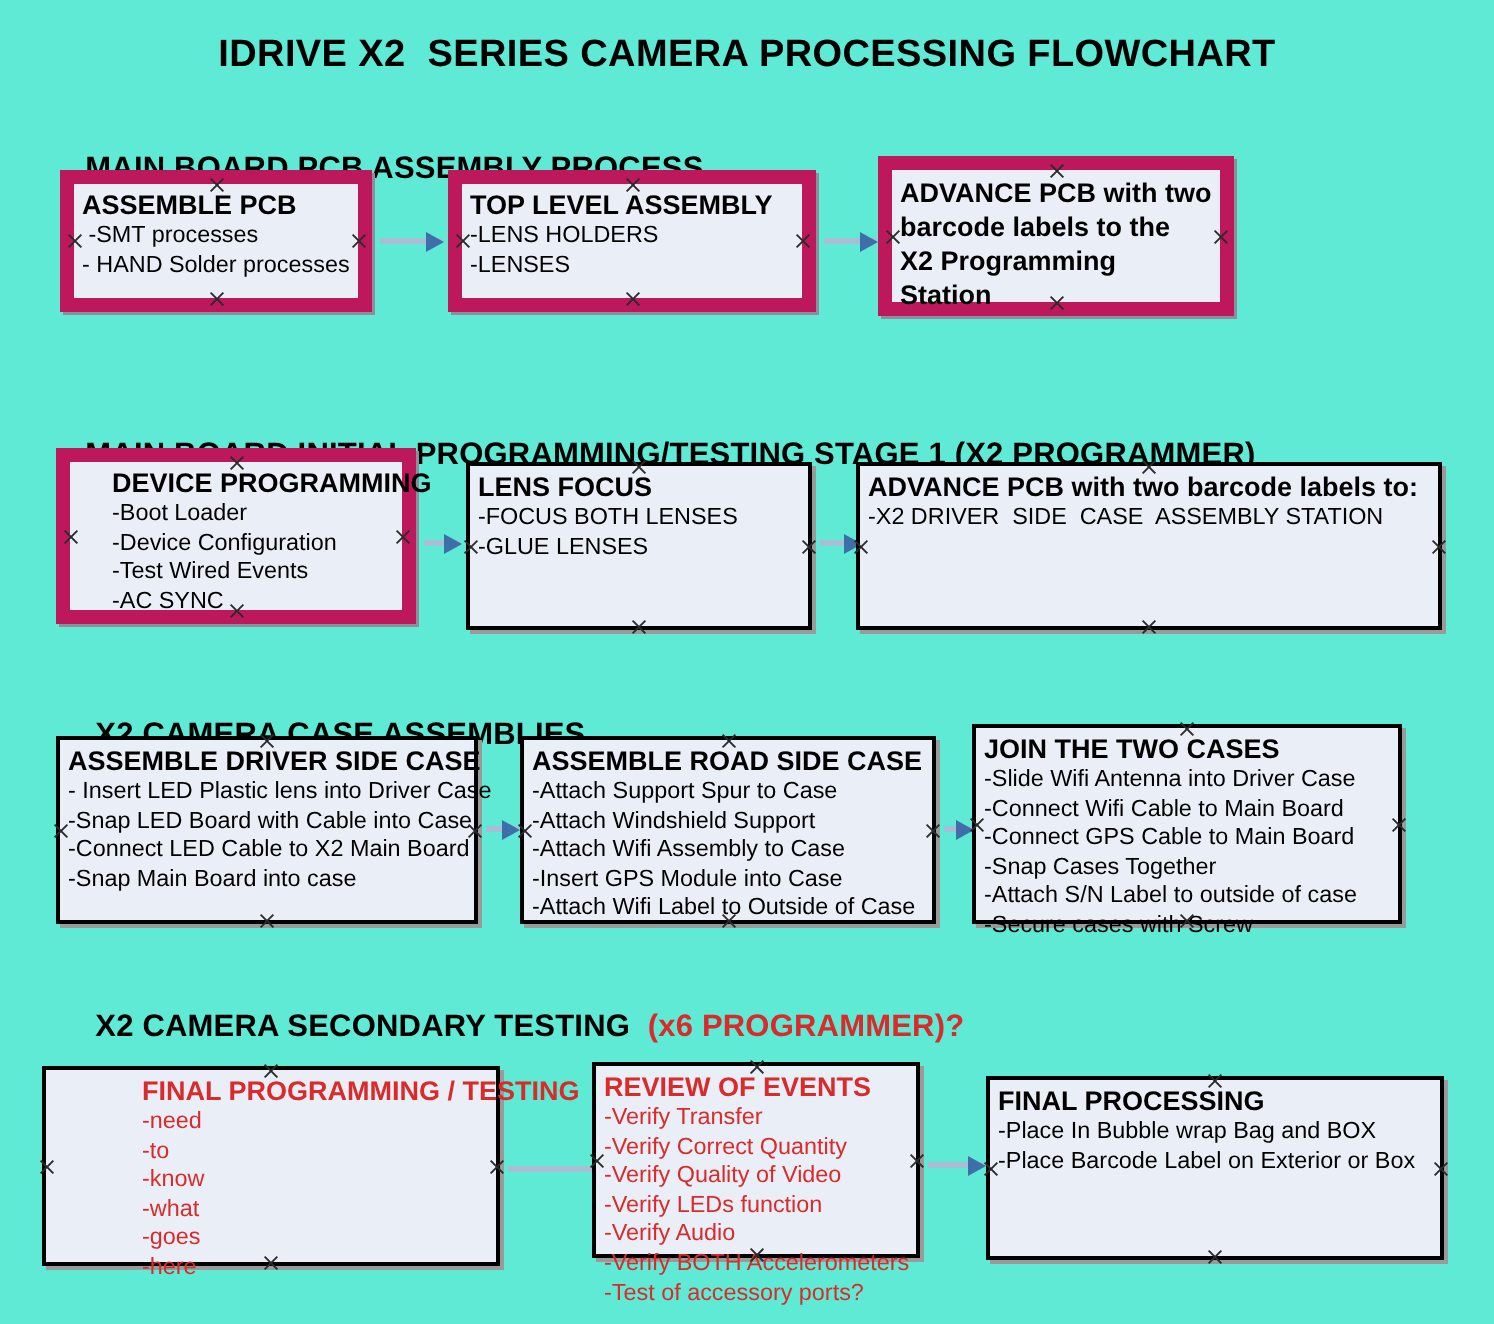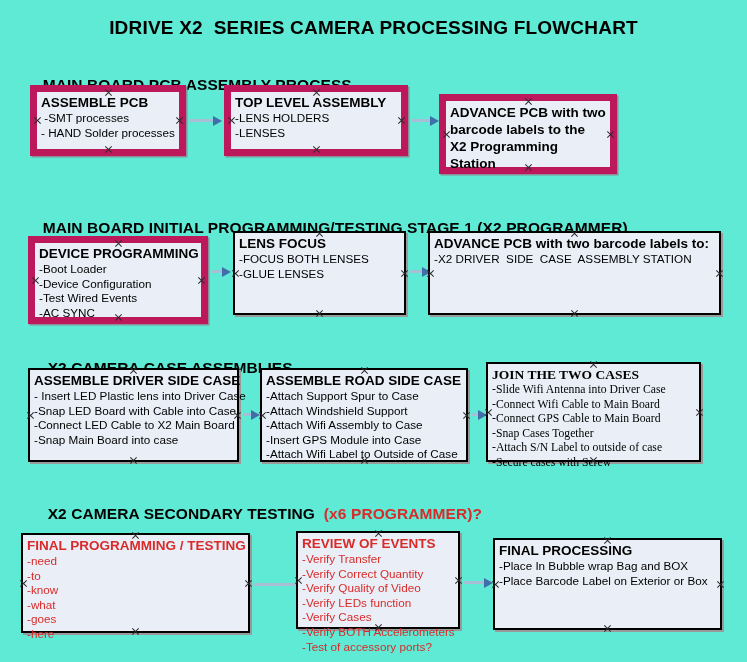--- a/index.html
+++ b/index.html
@@ -145,37 +145,37 @@
       <div class="bx-line">-LENSES</div>
     </div>
     <div class="handle" style="left:50%; top:0;"></div>
     <div class="handle" style="left:50%; top:100%;"></div>
     <div class="handle" style="left:0; top:50%;"></div>
     <div class="handle" style="left:100%; top:50%;"></div>
   </div>
 
   <div class="arrow" style="left:412px; top:119px; width:26px;"></div>
 
-  <div class="fbox" style="left:439px; top:78px; width:178px; height:80px;margin-top:16px;">
+  <div class="fbox" style="left:439px; top:78px; width:178px; height:80px;">
     <div class="bx-inner">
       <div class="bx-title multi" style="white-space:pre-line;">ADVANCE PCB with two
 barcode labels to the
  X2 Programming Station</div>
     </div>
     <div class="handle" style="left:50%; top:0;"></div>
     <div class="handle" style="left:50%; top:100%;"></div>
     <div class="handle" style="left:0; top:50%;"></div>
     <div class="handle" style="left:100%; top:50%;"></div>
   </div>
 
   <div class="section-title" style="left:25px; top:201px;">
     <span>MAIN BOARD INITIAL PROGRAMMING/TESTING STAGE 1 (X2 PROGRAMMER)</span>
   </div>
 
-  <div class="fbox" style="left:28px; top:236px; width:180px; height:88px;">
+  <div class="fbox" style="left:28px; top:224px; width:180px; height:88px;padding-left:17px;">
     <div class="bx-inner">
       <div class="bx-title">DEVICE PROGRAMMING</div>
       <div class="bx-line">-Boot Loader</div>
       <div class="bx-line">-Device Configuration</div>
       <div class="bx-line">-Test Wired Events</div>
       <div class="bx-line">-AC SYNC</div>
     </div>
     <div class="handle" style="left:50%; top:0;"></div>
     <div class="handle" style="left:50%; top:100%;"></div>
     <div class="handle" style="left:0; top:50%;"></div>
@@ -239,41 +239,41 @@
       <div class="bx-line">-Attach Wifi Label to Outside of Case</div>
     </div>
     <div class="handle" style="left:50%; top:0;"></div>
     <div class="handle" style="left:50%; top:100%;"></div>
     <div class="handle" style="left:0; top:50%;"></div>
     <div class="handle" style="left:100%; top:50%;"></div>
   </div>
 
   <div class="arrow" style="left:472px; top:413px; width:14px;"></div>
 
-  <div class="fbox strong" style="left:486px; top:362px; width:215px; height:100px;font-family:Liberation Serif, serif;">
+  <div class="fbox strong" style="left:486px; top:362px; width:215px; height:100px;">
     <div class="bx-inner">
       <div class="bx-title">JOIN THE TWO CASES</div>
       <div class="bx-line">-Slide Wifi Antenna into Driver Case</div>
       <div class="bx-line">-Connect Wifi Cable to Main Board</div>
       <div class="bx-line">-Connect GPS Cable to Main Board</div>
       <div class="bx-line">-Snap Cases Together</div>
       <div class="bx-line">-Attach S/N Label to outside of case</div>
       <div class="bx-line">-Secure cases with Screw</div>
     </div>
     <div class="handle" style="left:50%; top:0;"></div>
     <div class="handle" style="left:50%; top:100%;"></div>
     <div class="handle" style="left:0; top:50%;"></div>
     <div class="handle" style="left:100%; top:50%;"></div>
   </div>
 
   <div class="section-title" style="left:30px; top:487px;">
     <span>X2 CAMERA SECONDARY TESTING  </span><span class="red-part">(x6 PROGRAMMER)?</span>
   </div>
 
-  <div class="fbox strong red" style="left:21px; top:533px; width:229px; height:100px;">
+  <div class="fbox strong red" style="left:21px; top:533px; width:229px; height:100px;padding-left:44px;">
     <div class="bx-inner">
       <div class="bx-title">FINAL PROGRAMMING / TESTING</div>
       <div class="bx-line">-need</div>
       <div class="bx-line">-to</div>
       <div class="bx-line">-know</div>
       <div class="bx-line">-what</div>
       <div class="bx-line">-goes</div>
       <div class="bx-line">-here</div>
     </div>
     <div class="handle" style="left:50%; top:0;"></div>
@@ -284,21 +284,21 @@
 
   <div class="arrow noarrow" style="left:254px; top:583px; width:44px;"></div>
 
   <div class="fbox strong red" style="left:296px; top:531px; width:164px; height:98px;">
     <div class="bx-inner">
       <div class="bx-title">REVIEW OF EVENTS</div>
       <div class="bx-line">-Verify Transfer</div>
       <div class="bx-line">-Verify Correct Quantity</div>
       <div class="bx-line">-Verify Quality of Video</div>
       <div class="bx-line">-Verify LEDs function</div>
-      <div class="bx-line">-Verify Cases</div>
+      <div class="bx-line">-Verify Audio</div>
       <div class="bx-line">-Verify BOTH Accelerometers</div>
       <div class="bx-line">-Test of accessory ports?</div>
     </div>
     <div class="handle" style="left:50%; top:0;"></div>
     <div class="handle" style="left:50%; top:100%;"></div>
     <div class="handle" style="left:0; top:50%;"></div>
     <div class="handle" style="left:100%; top:50%;"></div>
   </div>
 
   <div class="arrow" style="left:464px; top:581px; width:28px;"></div>

